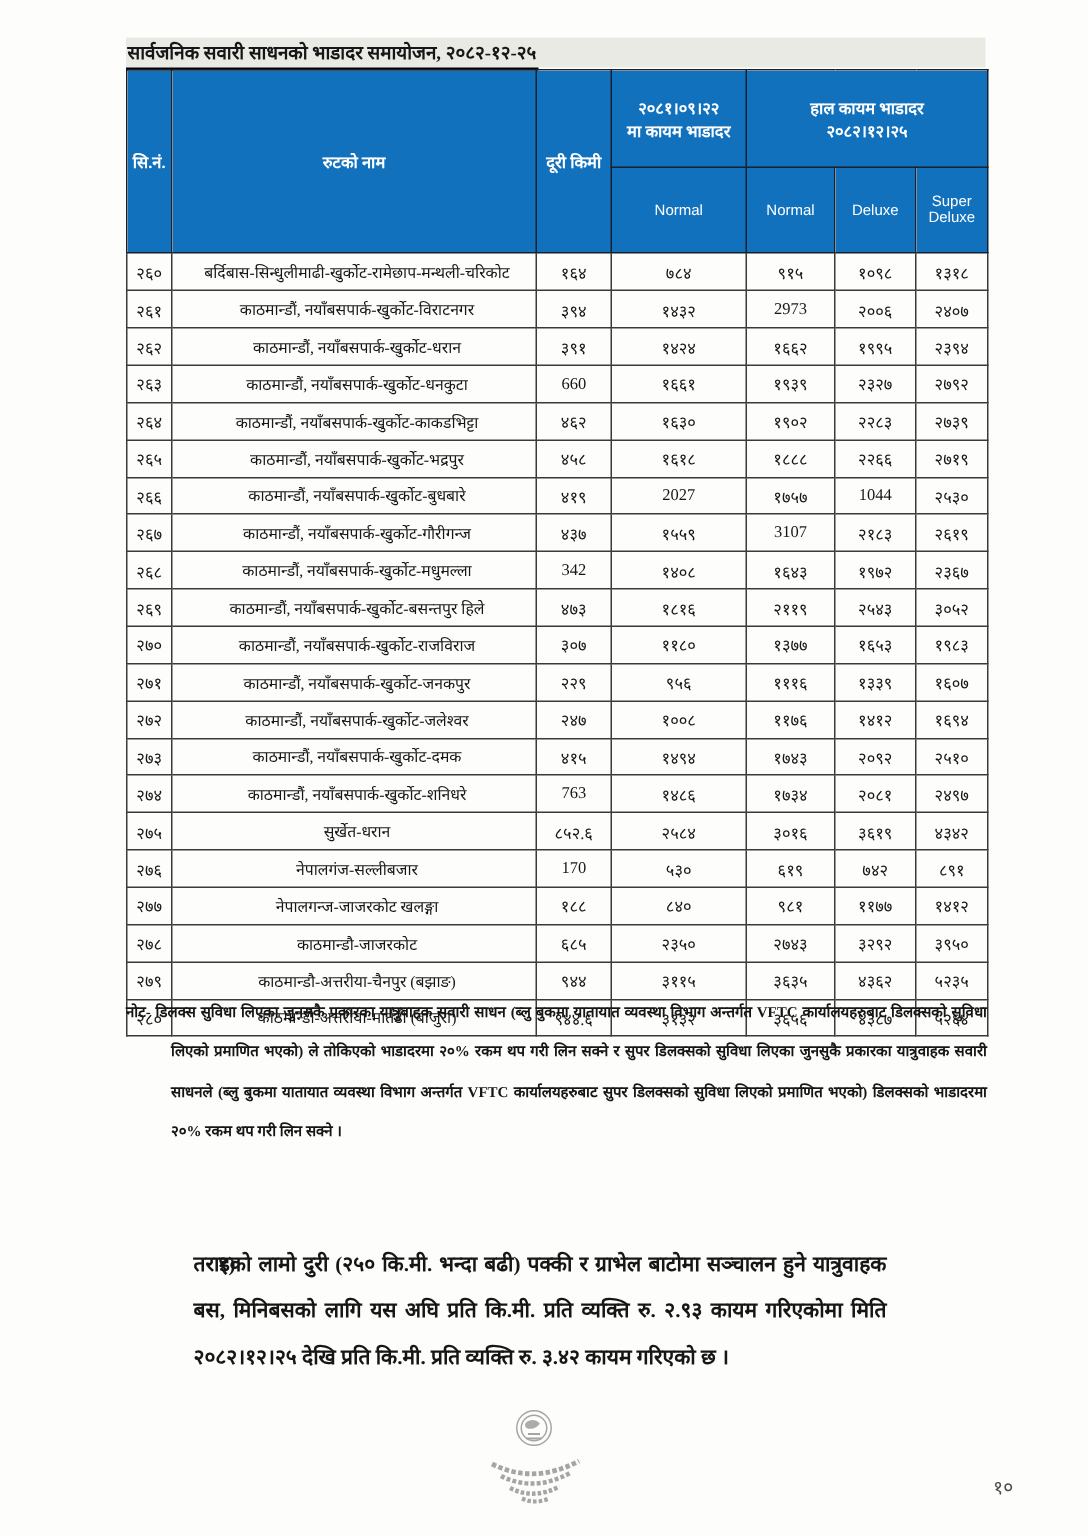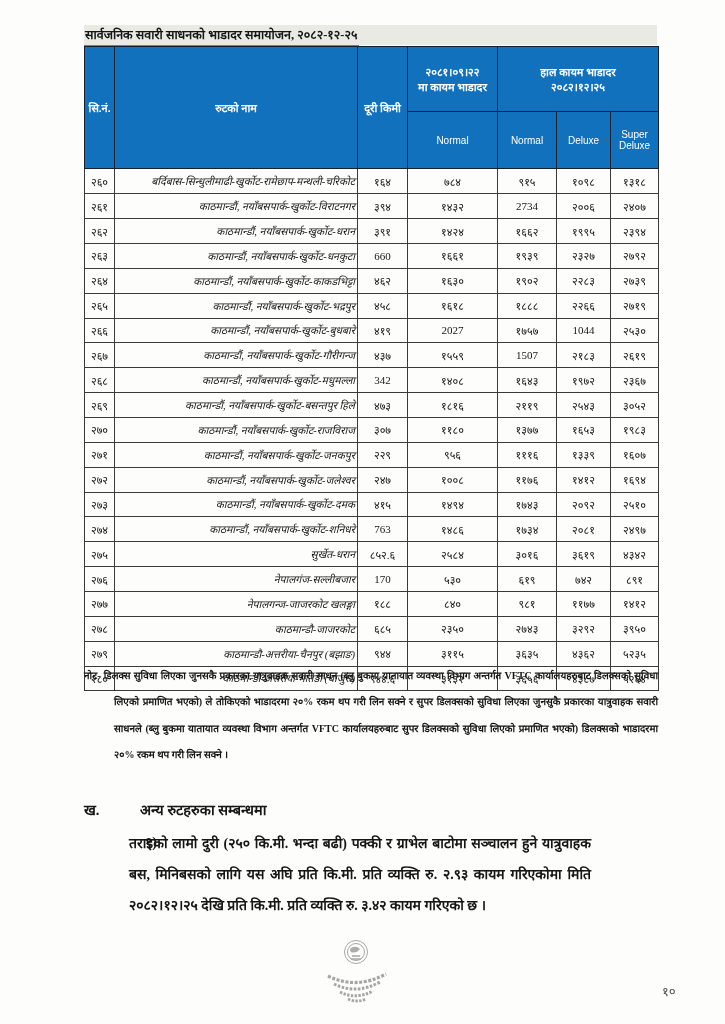--- a/index.html
+++ b/index.html
@@ -20,21 +20,21 @@
     position: absolute;
     left: 84px; top: 25px;
     width: 573px; height: 20px;
     background: #eaeae5;
   }
   .title-bar .title-text {
     display: inline-block;
     font-size: 12.5px;
     font-weight: bold;
     padding: 1px 2px 2px 1px;
-    border-bottom: 2px solid #8b5cf6;
+    border-bottom: 2px solid #000000;
     white-space: nowrap;
   }
 
   
   table.fare-table {
     position: absolute;
     left: 84px; top: 46px;
     width: 574px;
     border-collapse: collapse;
     table-layout: fixed;
@@ -63,24 +63,23 @@
   table.fare-table thead tr.h2 { height: 25px; }
   table.fare-table tbody tr { height: 24.86px; }
   table.fare-table tbody td {
     font-size: 11px;
     text-align: center;
     vertical-align: middle;
     padding: 0 2px;
     white-space: nowrap;
   }
   table.fare-table tbody td.route {
-    text-align: right;
+    text-align: center;
     padding-left: 6px;
     font-size: 10.5px;
-    font-style: italic;
   }
   table.fare-table { border: 1.5px solid #1d1d1d; }
 
   
   .note {
     position: absolute;
     left: 84px; top: 663px;
     width: 574px;
     font-size: 10px;
     font-weight: 600;
@@ -185,21 +184,21 @@
           <td>७८४</td>
           <td>९१५</td>
           <td>१०९८</td>
           <td>१३१८</td>
         </tr>
         <tr>
           <td>२६१</td>
           <td class="route">काठमान्डौं, नयाँबसपार्क-खुर्कोट-विराटनगर</td>
           <td>३९४</td>
           <td>१४३२</td>
-          <td>2734</td>
+          <td>2973</td>
           <td>२००६</td>
           <td>२४०७</td>
         </tr>
         <tr>
           <td>२६२</td>
           <td class="route">काठमान्डौं, नयाँबसपार्क-खुर्कोट-धरान</td>
           <td>३९१</td>
           <td>१४२४</td>
           <td>१६६२</td>
           <td>१९९५</td>
@@ -239,21 +238,21 @@
           <td>2027</td>
           <td>१७५७</td>
           <td>1044</td>
           <td>२५३०</td>
         </tr>
         <tr>
           <td>२६७</td>
           <td class="route">काठमान्डौं, नयाँबसपार्क-खुर्कोट-गौरीगन्ज</td>
           <td>४३७</td>
           <td>१५५९</td>
-          <td>1507</td>
+          <td>3107</td>
           <td>२१८३</td>
           <td>२६१९</td>
         </tr>
         <tr>
           <td>२६८</td>
           <td class="route">काठमान्डौं, नयाँबसपार्क-खुर्कोट-मधुमल्ला</td>
           <td>342</td>
           <td>१४०८</td>
           <td>१६४३</td>
           <td>१९७२</td>
@@ -365,23 +364,20 @@
           <td>३१३२</td>
           <td>३६५६</td>
           <td>४३८७</td>
           <td>५२६४</td>
         </tr>
       </tbody>
   </table>
 
   <p class="note"><span>नोट-</span> <span>डिलक्स सुविधा लिएका जुनसकै प्रकारका यात्रुवाहक सवारी साधन (ब्लु बुकमा यातायात व्यवस्था विभाग अन्तर्गत VFTC कार्यालयहरुबाट डिलक्सको सुविधा लिएको प्रमाणित भएको) ले तोकिएको भाडादरमा २०% रकम थप गरी लिन सक्ने र सुपर डिलक्सको सुविधा लिएका जुनसुकै प्रकारका यात्रुवाहक सवारी साधनले (ब्लु बुकमा यातायात व्यवस्था विभाग अन्तर्गत VFTC कार्यालयहरुबाट सुपर डिलक्सको सुविधा लिएको प्रमाणित भएको) डिलक्सको भाडादरमा २०% रकम थप गरी लिन सक्ने ।</span></p>
 
-  <div class="section-head">
-    <span class="sec-label">ख.</span><span>अन्य रुटहरुका सम्बन्धमा</span>
-  </div>
   <div class="section-item">
     <span class="item-number">१)</span>
     <div class="item-text"><span>तराइको लामो दुरी (२५० कि.मी. भन्दा बढी) पक्की र ग्राभेल बाटोमा सञ्चालन हुने यात्रुवाहक बस, मिनिबसको लागि यस अघि प्रति कि.मी. प्रति व्यक्ति रु. २.९३ कायम गरिएकोमा </span><b>मिति २०८२।१२।२५ देखि प्रति कि.मी. प्रति व्यक्ति रु. ३.४२ कायम गरिएको छ ।</b></div>
   </div>
 
   <svg class="stamp" viewBox="0 0 92 74">
     <g stroke="#5f5f5f" fill="none" stroke-width="1">
       <circle cx="46" cy="18" r="11.5"></circle>
       <circle cx="46" cy="18" r="8.5"></circle>
       <path d="M41 14 q5 -3 9 1 q-4 5 -9 3 q-2 -2 0 -4 z" fill="#6a6a6a" stroke="none"></path>

